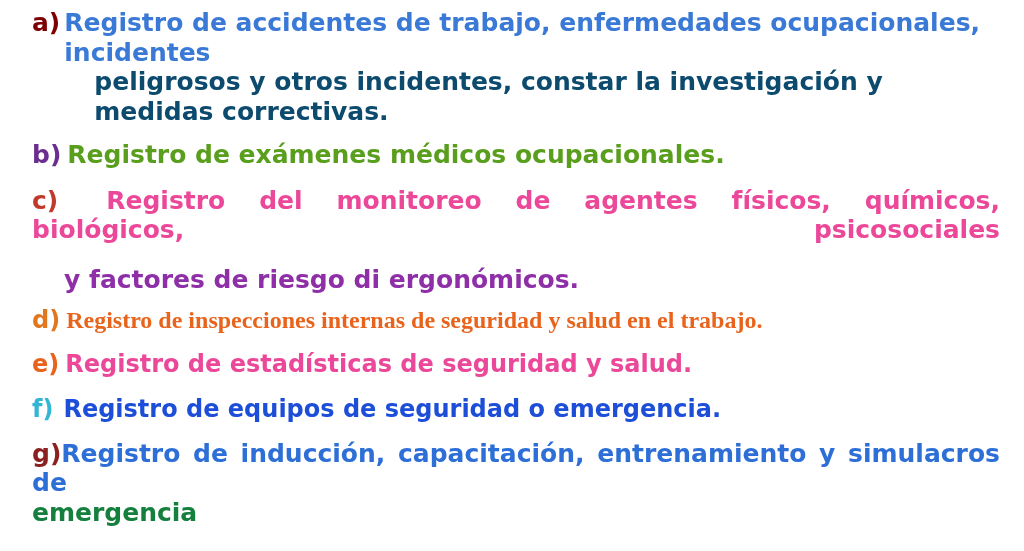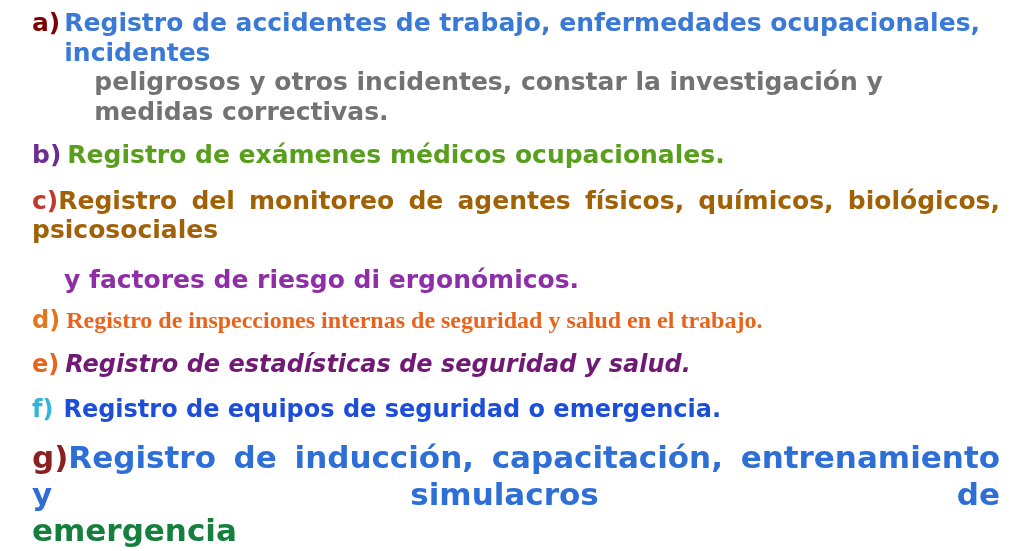--- a/index.html
+++ b/index.html
@@ -52,60 +52,60 @@
   
   .item-d { font-size: 24px; margin-bottom: 16px; }
   .item-d .body { padding-left: 6px; }
   
   .item-e { font-size: 24px; margin-bottom: 16px; }
   .item-e .body { padding-left: 6px; }
   
   .item-f { font-size: 24px; margin-bottom: 16px; }
   .item-f .body { padding-left: 10px; }
   
-  .item-g { font-size: 31px; margin-bottom: 27px; display: block; }
+  .item-g { font-size: 25px; margin-bottom: 27px; display: block; }
   .item-g .just {
     text-align: justify;
     text-align-last: justify;
   }
   .item-g .line2 { display: block; text-align: left; }
 </style>
 </head>
 <body style="background: rgb(255, 255, 255);">
 
 <div class="slide">
 
   <div class="item item-a">
     <span class="marker" style="color: rgb(127, 0, 0);">a)</span>
     <span class="body" style="color: rgb(58, 122, 214);">
       <span style="color: rgb(58, 122, 214);">Registro de accidentes de trabajo, enfermedades ocupacionales, incidentes</span>
-      <span class="line2" style="color: #737373;">peligrosos y otros incidentes, constar la investigación y medidas correctivas.</span>
+      <span class="line2" style="color: #0c4a6e;">peligrosos y otros incidentes, constar la investigación y medidas correctivas.</span>
     </span>
   </div>
 
   <div class="item item-b">
     <span class="marker" style="color: rgb(107, 45, 143);">b)</span>
     <span class="body" style="color: rgb(90, 158, 30);">Registro de exámenes médicos ocupacionales.</span>
   </div>
 
   <div class="item item-c">
     <div class="just" style="color: rgb(142, 47, 168);">
-      <span class="marker" style="color: rgb(192, 57, 43);">c)</span><span style="color: #a16207;">Registro del monitoreo de agentes físicos, químicos, biológicos, psicosociales</span>
+      <span class="marker" style="color: rgb(192, 57, 43);">c)</span><span style="color: #ec4899; margin-left: 48px;">Registro del monitoreo de agentes físicos, químicos, biológicos, psicosociales</span>
     </div>
     <span class="line3" style="color: rgb(142, 47, 168);">y factores de riesgo di ergonómicos.</span>
   </div>
 
   <div class="item item-d">
     <span class="marker" style="color: rgb(224, 120, 32);">d)</span>
     <span class="body" style="color: rgb(232, 100, 28); font-family: Liberation Serif, serif;">Registro de inspecciones internas de seguridad y salud en el trabajo.</span>
   </div>
 
   <div class="item item-e">
     <span class="marker" style="color: rgb(232, 100, 28);">e)</span>
-    <span class="body" style="color: #701a75; font-style: italic;">Registro de estadísticas de seguridad y salud.</span>
+    <span class="body" style="color: #ec4899;">Registro de estadísticas de seguridad y salud.</span>
   </div>
 
   <div class="item item-f">
     <span class="marker" style="color: rgb(51, 181, 214);">f)</span>
     <span class="body" style="color: #1d4ed8;">Registro de equipos de seguridad o emergencia.</span>
   </div>
 
   <div class="item item-g">
     <div class="just" style="color: rgb(45, 111, 214);">
       <span class="marker" style="color: rgb(138, 32, 32);">g)</span><span style="color: rgb(45, 111, 214);">Registro de inducción, capacitación, entrenamiento y simulacros de</span>

